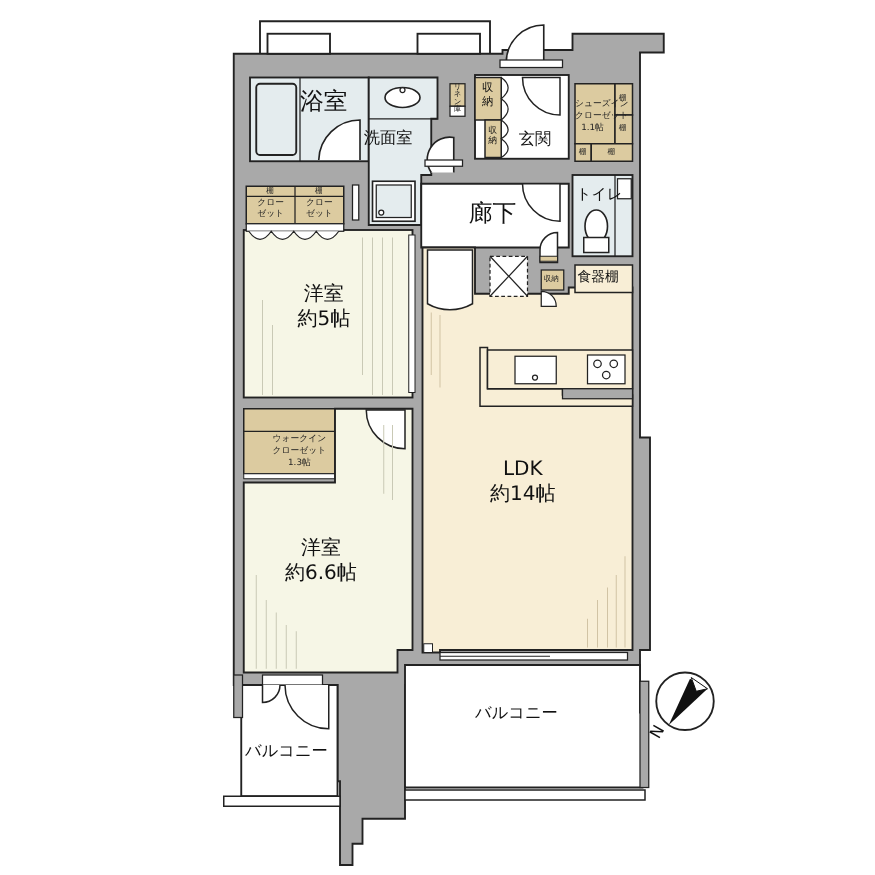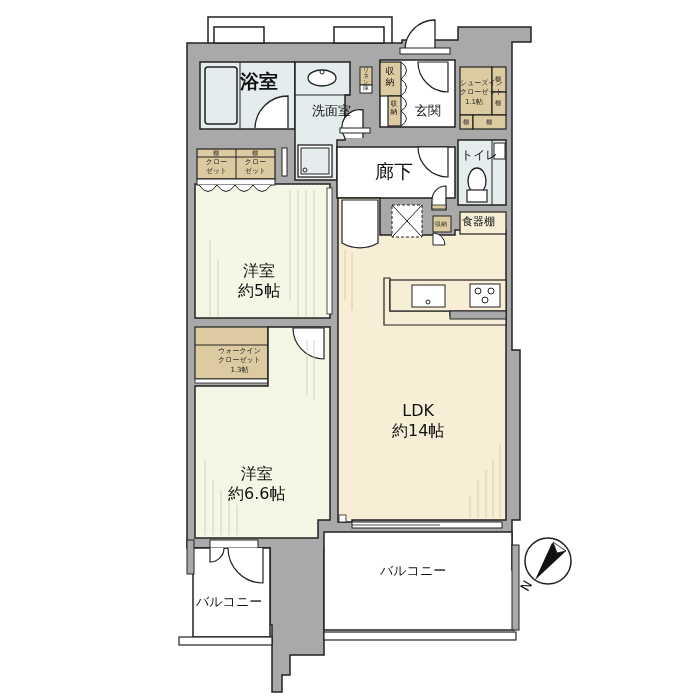--- a/index.html
+++ b/index.html
@@ -1,21 +1,21 @@
 <!DOCTYPE html>
 <html><head>
 <meta charset="utf-8">
 <style>
   html, body { margin:0; padding:0; background:#ffffff; }
   body { width:700px; height:700px; position:relative; overflow:hidden;
          font-family: "DejaVu Sans", "Liberation Sans", sans-serif; }
   #plan { position:absolute; left:0; top:0; width:700px; height:700px; }
   .lbl { position:absolute; color:#111; text-align:center; line-height:1.25; white-space:nowrap; }
   .big { font-size:19px; }
-  .med { font-size:16px;margin-top:36px; }
+  .med { font-size:16px; }
   .sm  { font-size:13px; }
   .tiny { font-size:7px; line-height:1.35; color:#222; }
   .micro { font-size:6px; color:#222; }
 </style>
 </head>
 <body>
 
 <svg id="plan" viewBox="0 0 700 700" xmlns="http://www.w3.org/2000/svg">
 
   <g>
@@ -182,22 +182,22 @@
     <path d="M228 548 A35 35 0 0 0 263 583 V548" fill="#fff" stroke="#222" stroke-width="1.2"></path>
   </g>
 
   <g>
     <circle cx="548" cy="561" r="23" fill="#fff" stroke="#222" stroke-width="1.5"></circle>
     <path d="M535 580 L552 543 L566 551 Z" fill="#111"></path>
     <path d="M553 542 L566 551 L557 553 Z" fill="#fff" stroke="#111" stroke-width="0.8"></path>
   </g>
 </svg>
 
-<div class="lbl big" style="left:240px;top:70px;font-weight:bold;">浴室</div>
-<div class="lbl sm" style="left:312px;top:103px;">洗面室</div>
+<div class="lbl big" style="left:240px;top:70px;">浴室</div>
+<div class="lbl sm" style="left:291px;top:103px;">洗面室</div>
 <div class="lbl sm" style="left:415px;top:103px;font-family:Liberation Serif, serif;">玄関</div>
 <div class="lbl big" style="left:364px;top:160px;margin-left:11px;">廊下</div>
 <div class="lbl" style="left:461px;top:148px;font-size:12px;">トイレ</div>
 
 <div class="lbl med" style="left:238px;top:225px;">
   <div>洋室</div>
   <div>約5帖</div>
 </div>
 <div class="lbl med" style="left:228px;top:428px;">
   <div>洋室</div>

